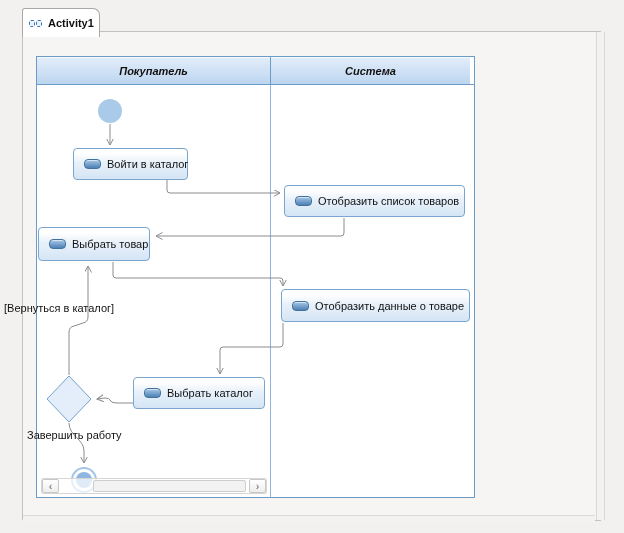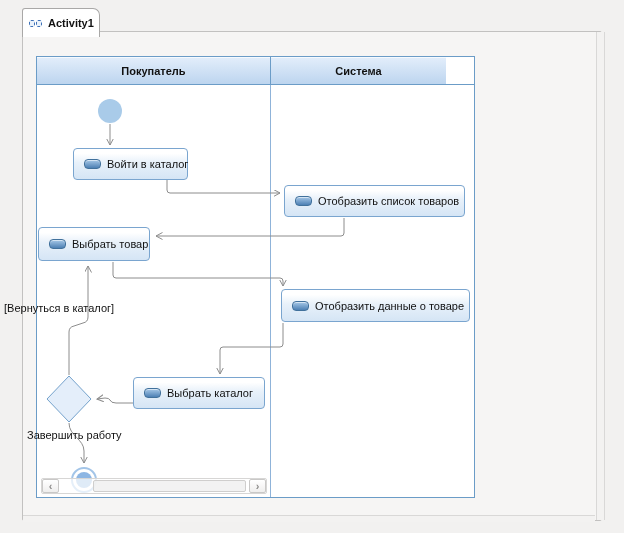--- a/index.html
+++ b/index.html
@@ -38,29 +38,29 @@
   .h-gutter{
     position:absolute;left:23px;top:515px;width:572px;height:6px;
     background:#f3f2f1;border-top:1px solid #d9d8d7;z-index:2;
   }
   
   .lanes{
     position:absolute;left:36px;top:56px;width:439px;height:442px;
     border:1px solid #6b9cc7;box-sizing:border-box;z-index:3;
     display:flex;flex-direction:column;background:#ffffff;
   }
-  .lane-headers{display:flex;height:27px;flex:0 0 auto;border-bottom:1px solid #6b9cc7;}
+  .lane-headers{display:flex;height:27px;flex:0 0 auto;border-bottom:1px solid #6b9cc7;font-style:italic;}
   .lane-header{
     flex:0 0 auto;display:flex;align-items:center;justify-content:center;
     background:linear-gradient(#e3eefb,#bdd5ef);
     box-shadow:inset 0 1px 0 rgba(255,255,255,.7);
     font-size:11px;font-weight:bold;box-sizing:border-box;
   }
   .lane-header.c1{width:233px;}
-  .lane-header.c2{width:176px;border-left:1px solid #6b9cc7;text-align:center;}
+  .lane-header.c2{width:200px;border-left:1px solid #6b9cc7;text-align:center;}
   .lane-bodies{display:flex;flex:1 1 auto;}
   .lane-body{flex:0 0 auto;background:#ffffff;box-sizing:border-box;}
   .lane-body.c1{width:233px;}
   .lane-body.c2{width:204px;border-left:1px solid #8fb3d9;}
   
   svg.diagram{position:absolute;left:0;top:0;z-index:6;pointer-events:none;}
   
   .activity{
     position:absolute;z-index:7;box-sizing:border-box;
     border:1px solid #7aa5cf;border-radius:4px;

